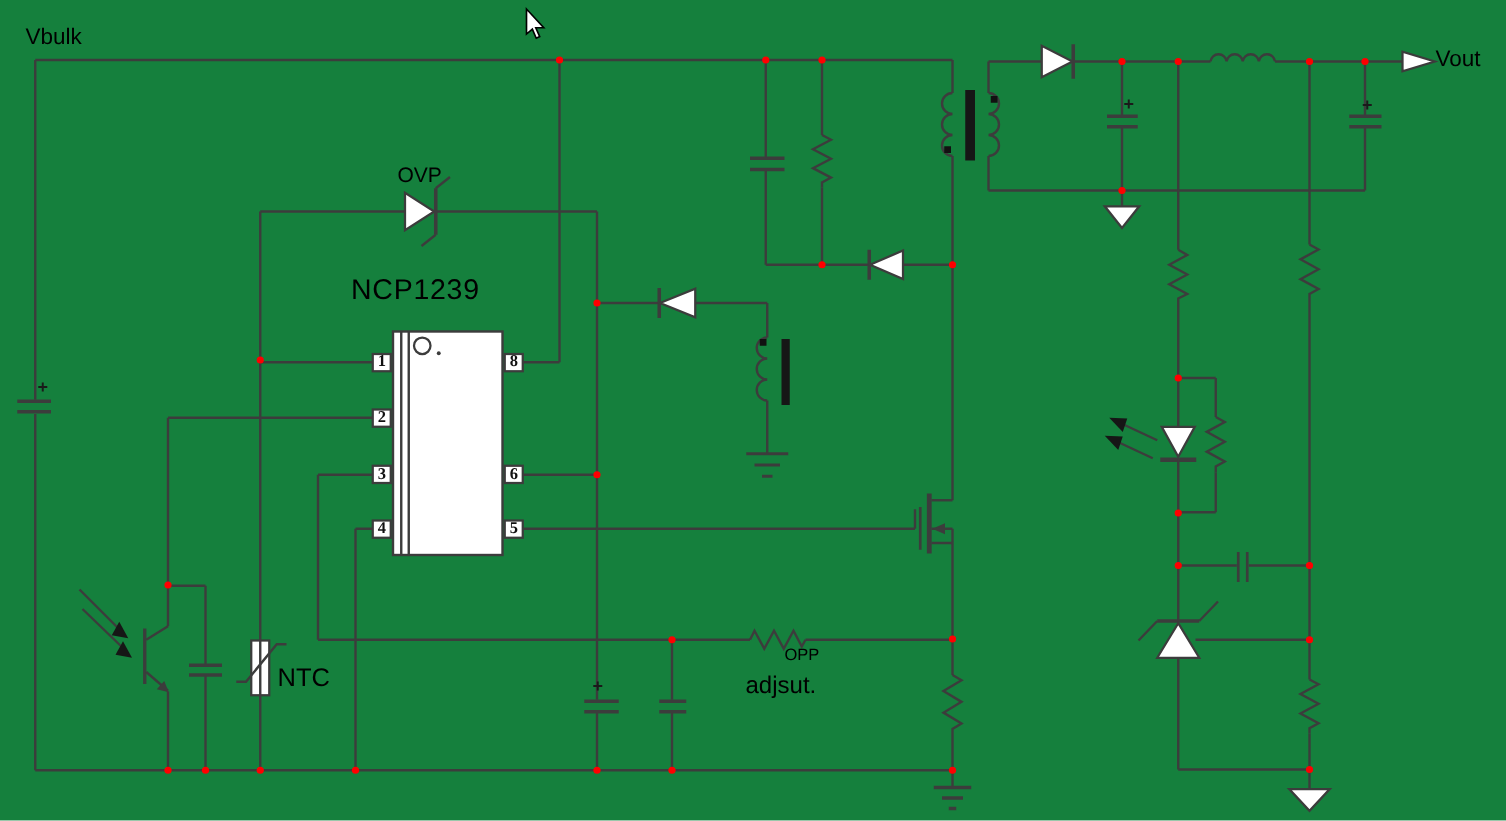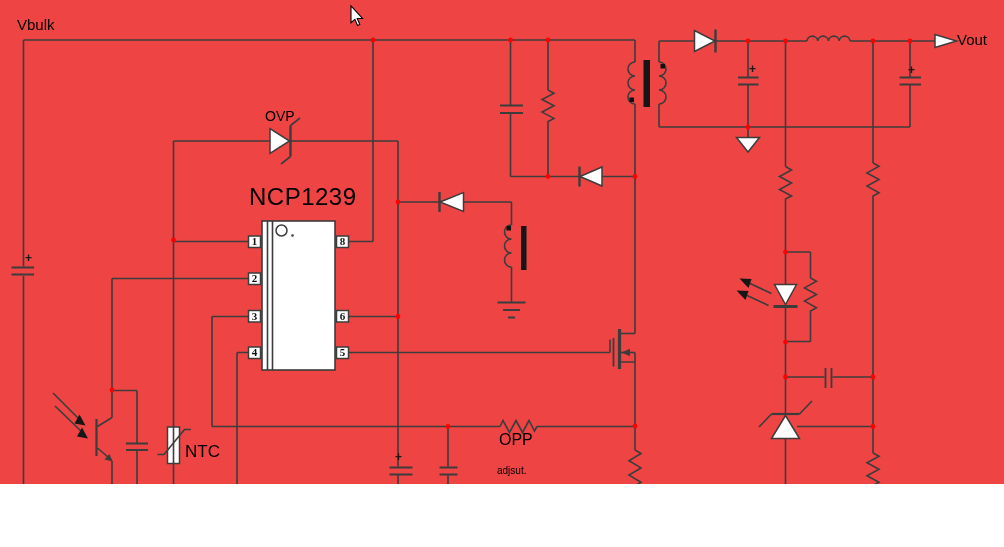--- a/index.html
+++ b/index.html
@@ -1,25 +1,25 @@
 <!DOCTYPE html>
 <html><head>
 <meta charset="utf-8">
 <style>
   html,body{margin:0;padding:0;background:#fff;}
-  #stage{position:relative;width:1004px;height:484px;background:#ef4444;
+  #stage{position:relative;width:1004px;height:547px;background:#15803d;
          font-family:"Liberation Sans",sans-serif;overflow:hidden;}
   #schematic{position:absolute;left:0;top:0;}
   .lbl{position:absolute;color:#000;white-space:nowrap;line-height:1.1;}
   .lbl-vbulk{left:17px;top:17px;font-size:15px;}
   .lbl-ovp{left:265px;top:109px;font-size:14px;}
-  .lbl-title{left:249px;top:184px;font-size:24px;letter-spacing:.5px;text-align:center;}
+  .lbl-title{left:234px;top:184px;font-size:19px;letter-spacing:.5px;text-align:center;}
   .lbl-ntc{left:185px;top:443px;font-size:17px;}
-  .lbl-opp1{left:499px;top:431px;font-size:16px;}
-  .lbl-opp2{left:497px;top:449px;font-size:10px;margin-top:16px;}
+  .lbl-opp1{left:523px;top:431px;font-size:11px;}
+  .lbl-opp2{left:497px;top:449px;font-size:16px;}
   .lbl-vout{left:957px;top:32px;font-size:15px;}
   .pin{position:absolute;width:12px;height:11.5px;font-family:"Liberation Serif",serif;
        font-weight:700;font-size:11px;text-align:center;line-height:11.5px;color:#111;}
   .p1{left:248.5px;top:236px;} .p2{left:248.5px;top:273px;}
   .p3{left:248.5px;top:310.5px;} .p4{left:248.5px;top:347px;}
   .p8{left:336.5px;top:236px;} .p6{left:336.5px;top:310.5px;}
   .p5{left:336.5px;top:347px;}
   .plus{position:absolute;font-size:12px;font-weight:700;color:#1a1a1a;}
   .plus-bulk{left:25px;top:251px;} .plus-vcc{left:395px;top:450px;}
   .plus-out1{left:749px;top:62px;} .plus-out2{left:908px;top:63px;}

